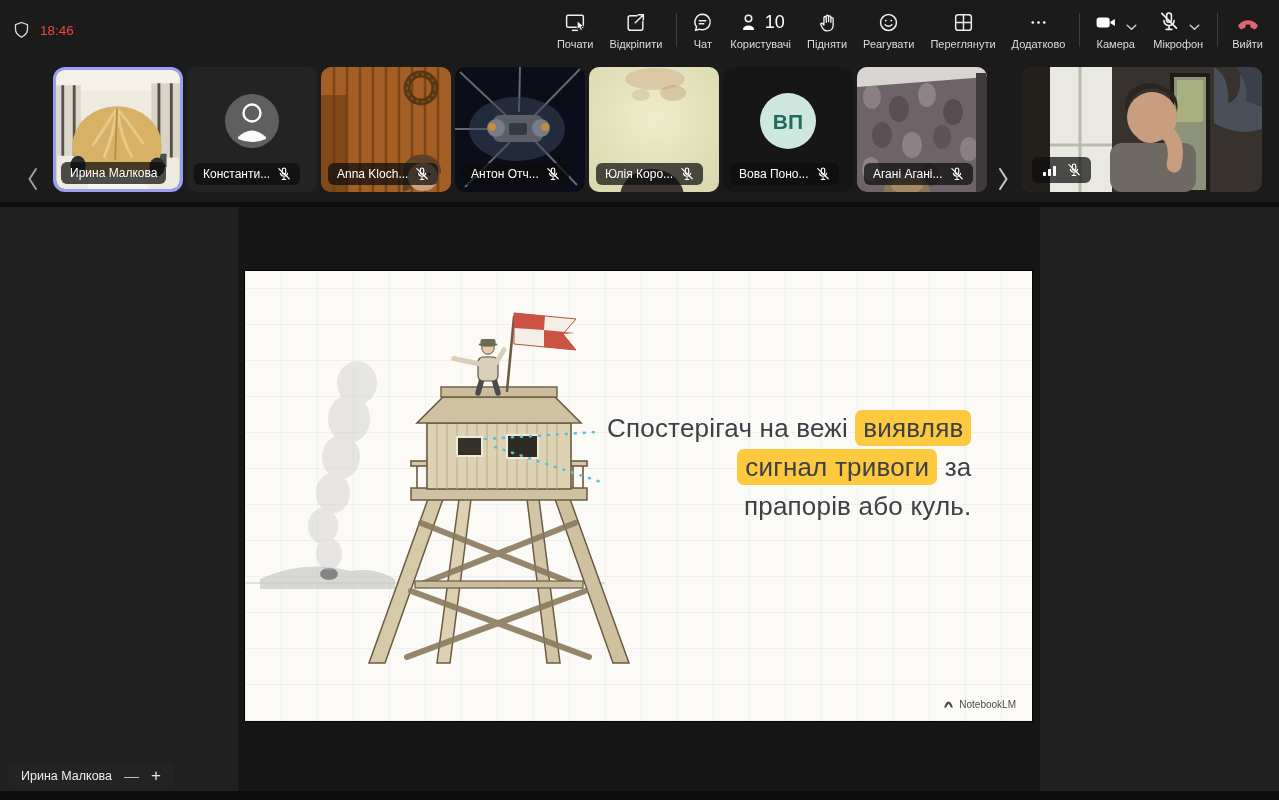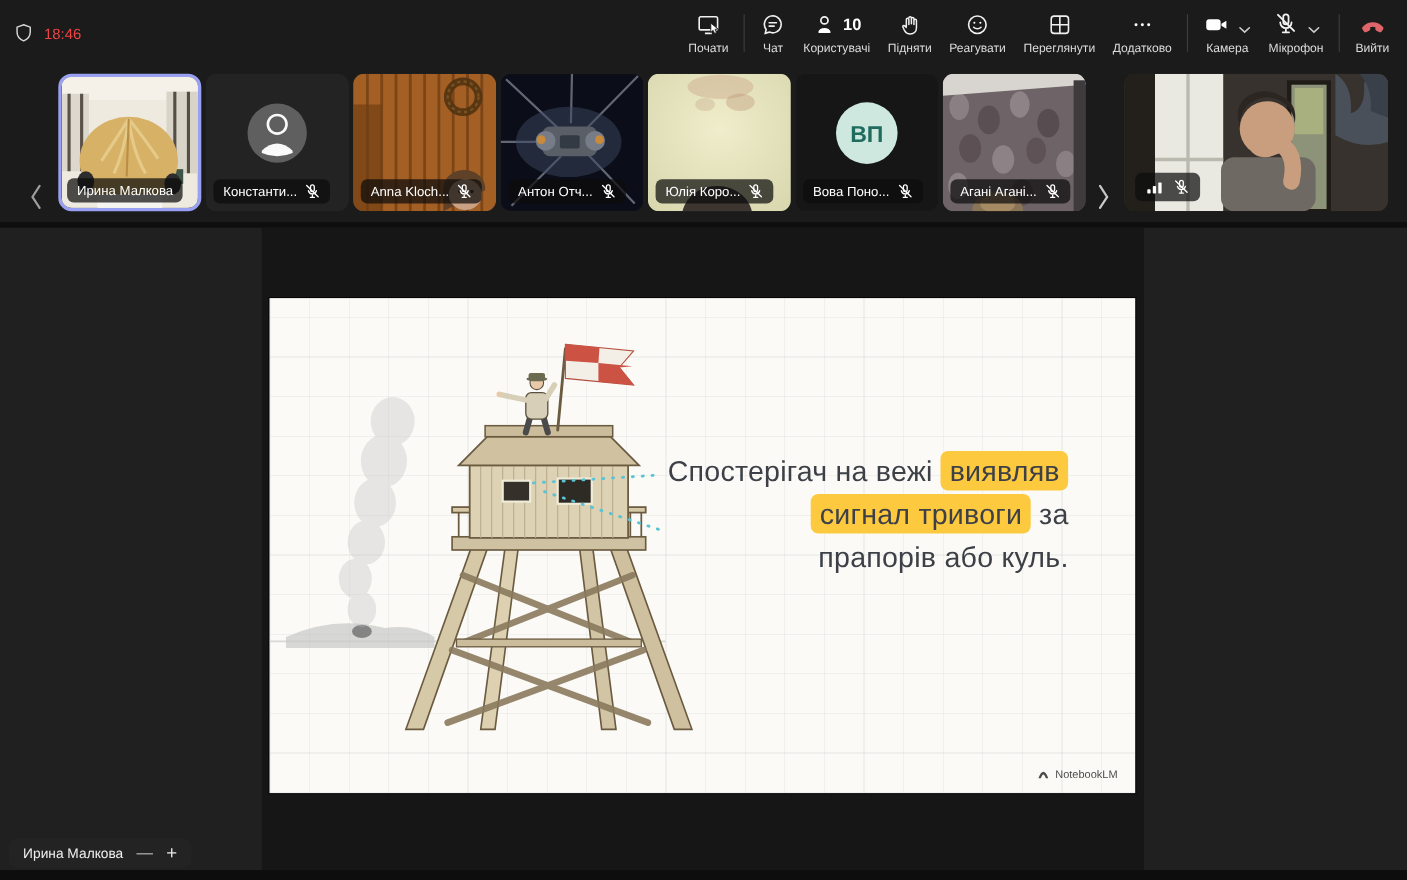--- a/index.html
+++ b/index.html
@@ -12,21 +12,21 @@
   
   .toolbar{position:absolute;left:0;top:0;width:100%;height:60px;background:#1b1b1b;}
   .time-area{position:absolute;left:13px;top:0;height:60px;display:flex;align-items:center;gap:10px;color:#ef4444;font-size:13.5px;}
   .tb-buttons{position:absolute;right:8px;top:0;height:60px;display:flex;align-items:center;}
   .tb-btn{display:flex;flex-direction:column;align-items:center;justify-content:center;gap:4px;
     padding:0 8px;height:60px;background:none;border:none;color:#e3e3e3;font-size:11px;
     font-family:"Liberation Sans",sans-serif;cursor:pointer;white-space:nowrap;}
   .tb-btn .ic{height:24px;display:flex;align-items:center;justify-content:center;gap:2px;}
   .tb-btn .lbl{color:#dcdcdc;}
   .tb-divider{width:1px;height:34px;background:#3e3e3e;margin:0 6px;}
-  .count{font-size:15px;font-weight:bold;color:#fff;margin-left:3px;}
+  .count{font-size:18px;font-weight:normal;color:#fff;margin-left:3px;}
   .chev{margin-left:6px;margin-top:10px;}
   
   .filmstrip{position:absolute;left:0;top:60px;width:100%;height:142px;background:#1b1b1b;}
   .strip-nav{position:absolute;top:102px;background:none;border:none;padding:4px;cursor:pointer;}
   .strip-nav.left{left:22px;}
   .strip-nav.right{left:993px;}
   .tiles{position:absolute;left:53px;top:7px;display:flex;gap:4px;}
   .tile{width:130px;height:125px;border-radius:10px;overflow:hidden;position:relative;background:#242424;flex:none;box-sizing:border-box;}
   .tile.active{border:3px solid var(--active);border-radius:12px;}
   .tile svg.scene,.spotlight svg.scene{position:absolute;left:0;top:0;width:100%;height:100%;}
@@ -71,20 +71,29 @@
       <span class="ic">
         <svg width="23" height="23" viewBox="0 0 22 22" fill="none" stroke="#f0f0f0" stroke-width="1.4">
             <rect x="2.5" y="4" width="16" height="11.5" rx="1.5"></rect>
             <path d="M7.5 18.5h6"></path>
             <path d="M12.6 9.5v8.2l2-1.9 1.3 2.8 1.7-.8-1.3-2.8 2.6-.3z" fill="#fff" stroke="#1b1b1b" stroke-width=".8"></path>
           </svg>
       </span>
       <span class="lbl">Почати</span>
     </button>
 
+    <button class="tb-btn">
+      <span class="ic">
+        <svg width="23" height="23" viewBox="0 0 22 22" fill="none" stroke="#f0f0f0" stroke-width="1.4" stroke-linecap="round">
+            <path d="M12.5 4.5H6a2 2 0 0 0-2 2v10a2 2 0 0 0 2 2h10a2 2 0 0 0 2-2V10"></path>
+            <path d="M10.8 11.2L18 4M13.5 3.5h5v5"></path>
+          </svg>
+      </span>
+      <span class="lbl">Відкріпити</span>
+    </button>
 
     <div class="tb-divider"></div>
 
     <button class="tb-btn">
       <span class="ic">
         <svg width="23" height="23" viewBox="0 0 22 22" fill="none" stroke="#f0f0f0" stroke-width="1.4" stroke-linecap="round">
             <path d="M11 3.2a7.4 7.4 0 1 1-3 14.2l-3.5 1 .8-3.3A7.4 7.4 0 0 1 11 3.2z"></path>
             <path d="M7.9 9.3h6.3M7.9 12.2h4.3"></path>
           </svg>
       </span>

